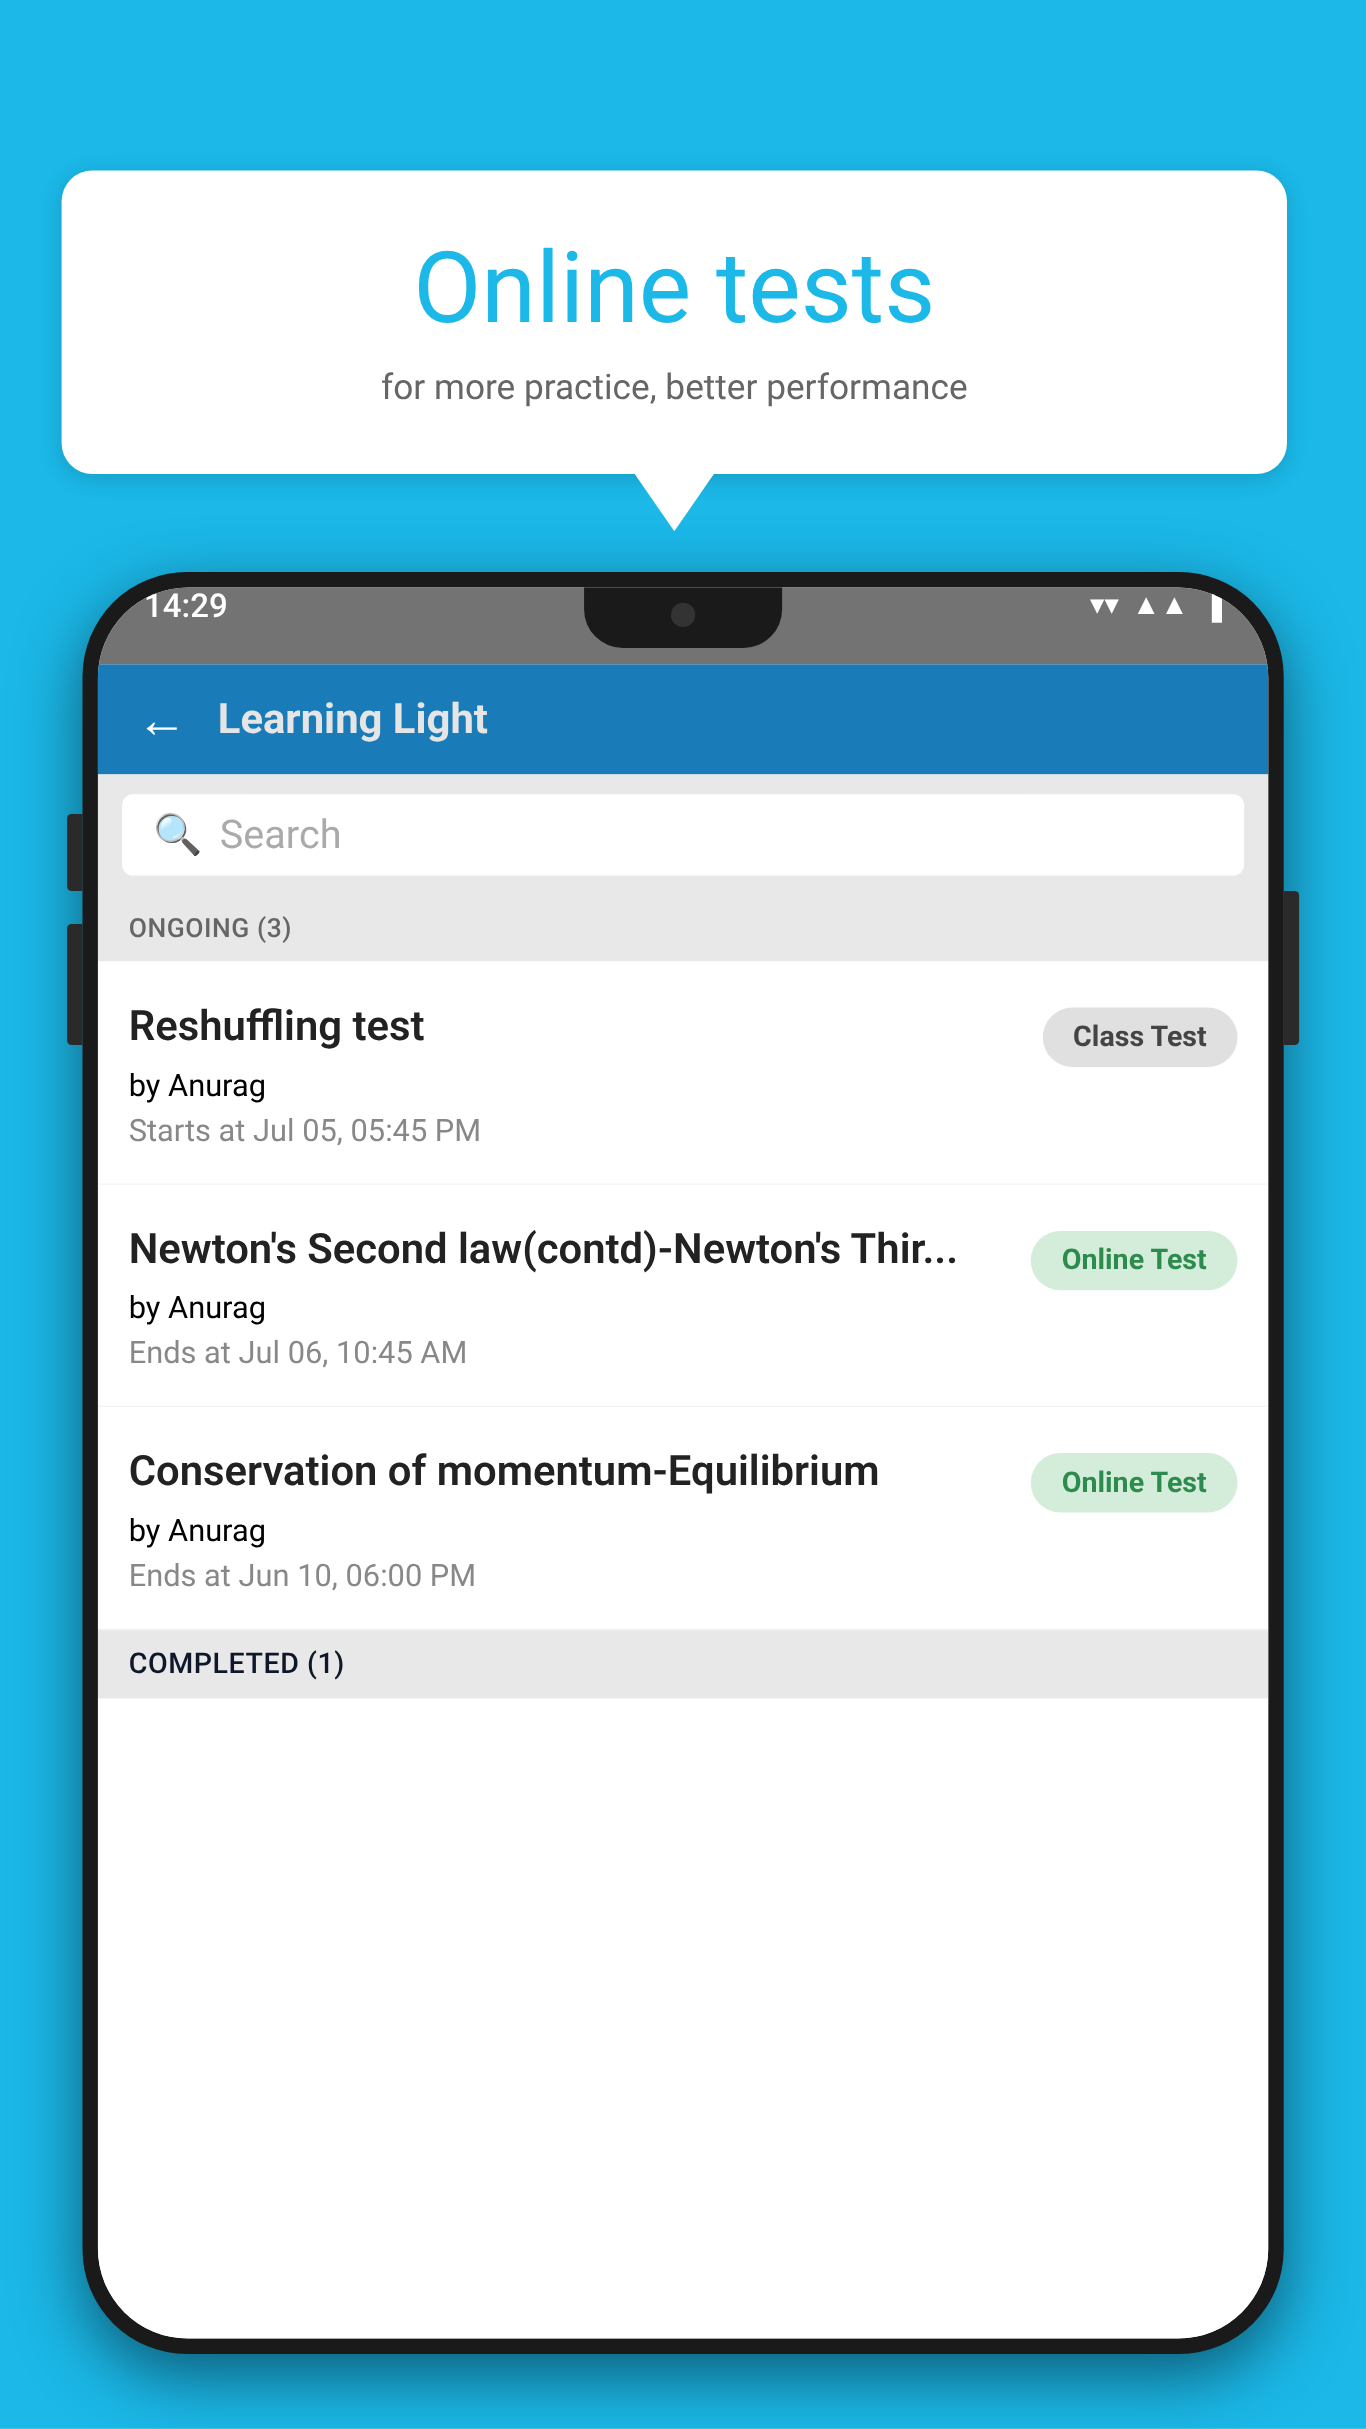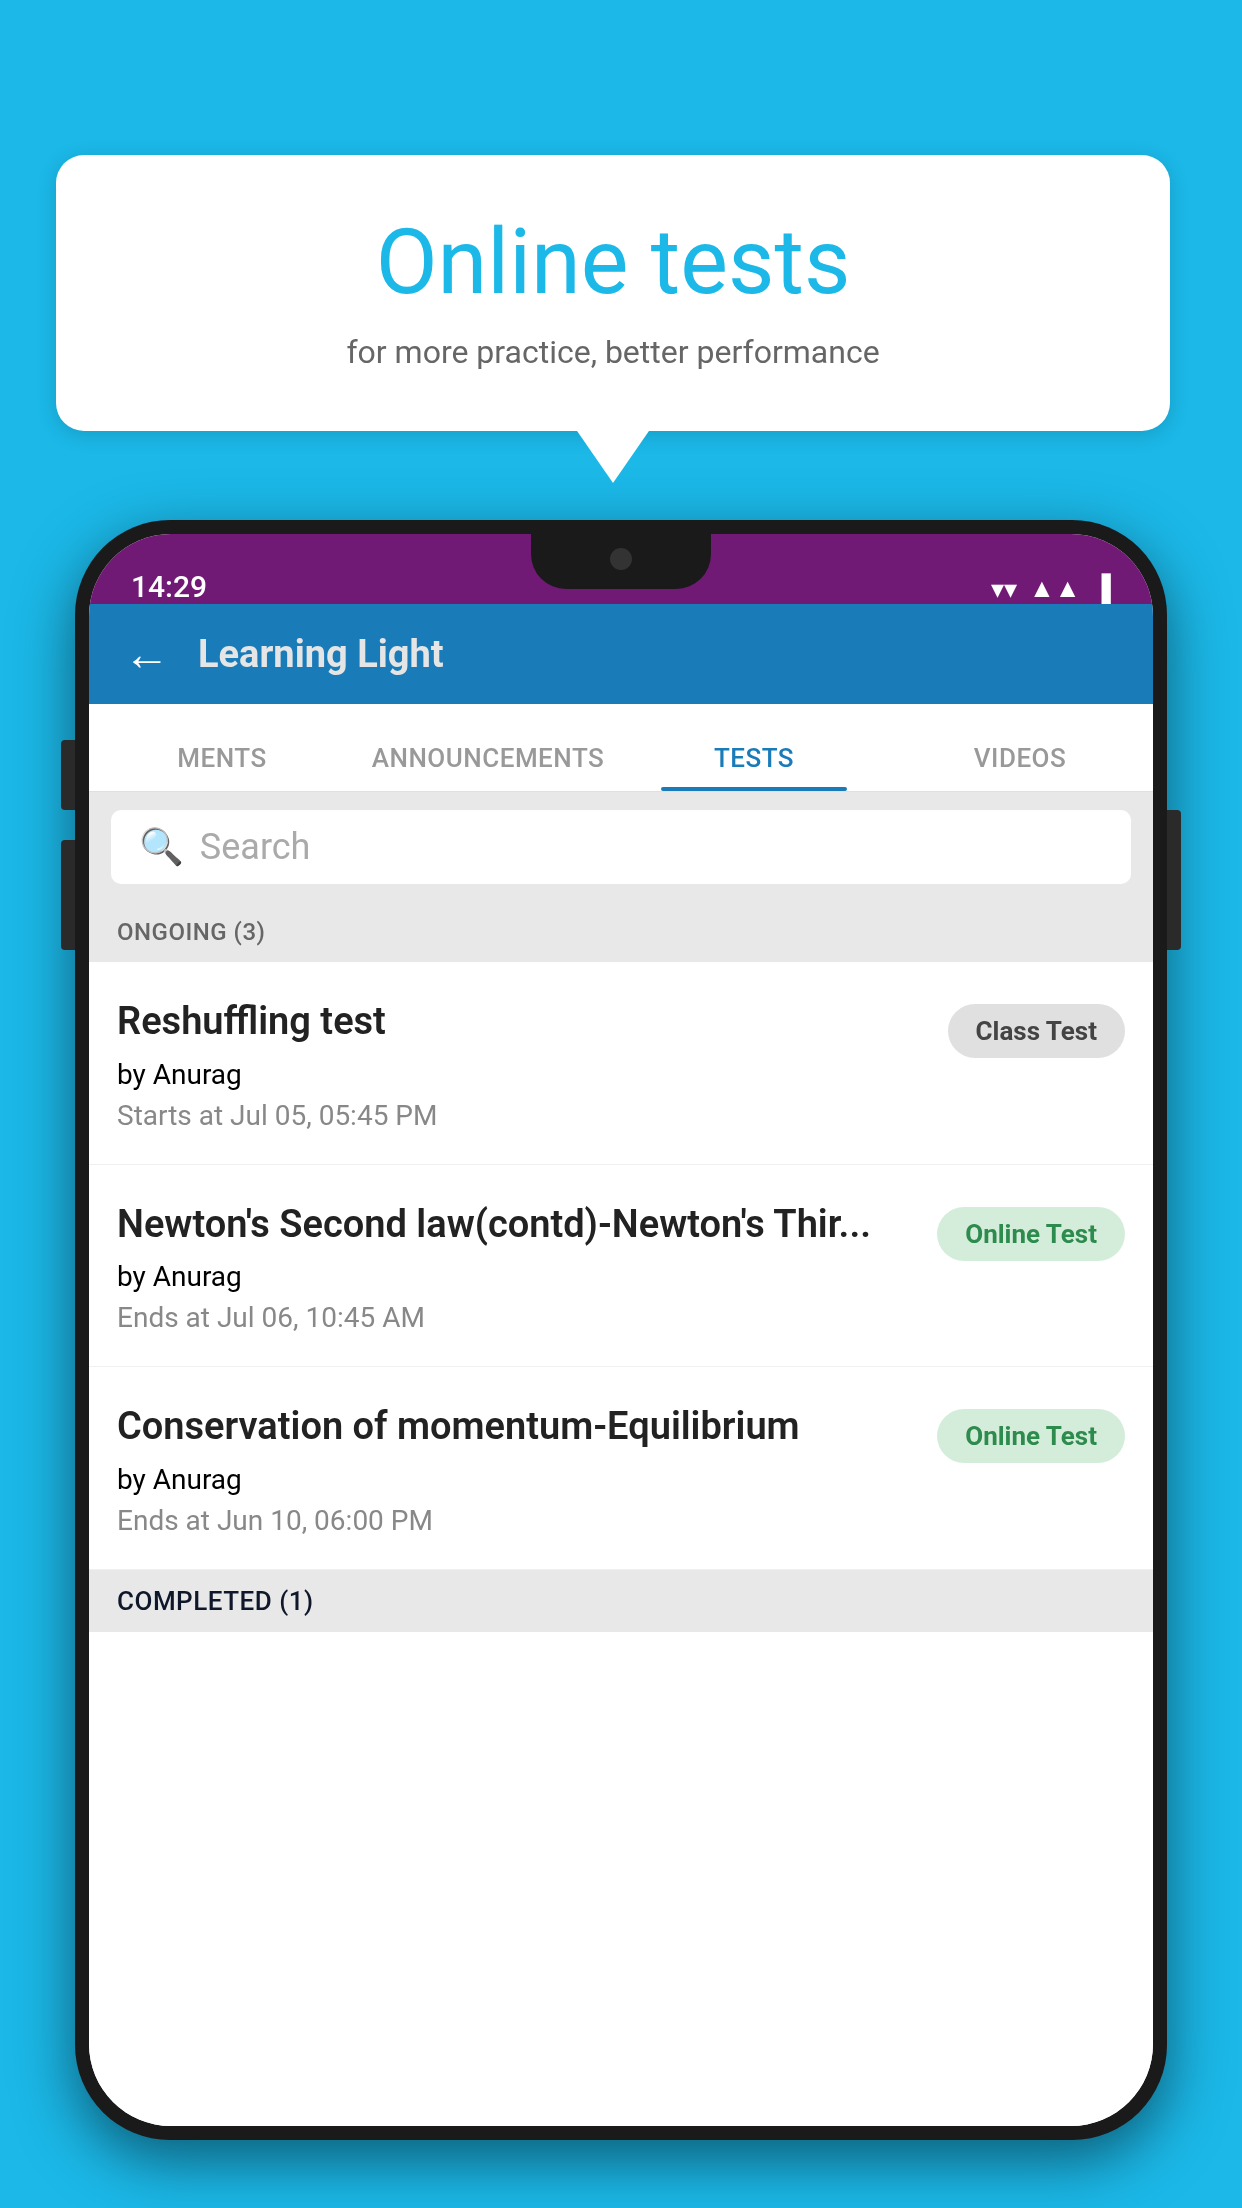--- a/index.html
+++ b/index.html
@@ -125,24 +125,24 @@
       height: 100%;
       background: #f0f0f0;
       border-radius: 82px;
       overflow: hidden;
       display: flex;
       flex-direction: column;
     }
 
     
     .status-bar {
-      background: #701a75;
+      background: #737373;
       height: 70px;
       display: flex;
-      align-items: flex-end;
+      align-items: flex-start;
       justify-content: space-between;
       padding: 0 42px;
       flex-shrink: 0;
     }
     .status-time {
       color: white;
       font-size: 30px;
       font-weight: 500;
     }
     .status-icons {
@@ -336,26 +336,20 @@
           <span class="signal-icon">▲▲</span>
           <span class="battery-icon">▐</span>
         </div>
       </div>
 
       <div class="app-header">
         <span class="back-arrow">←</span>
         <span class="header-title">Learning Light</span>
       </div>
 
-      <div class="tabs-bar">
-        <div class="tab-item">MENTS</div>
-        <div class="tab-item">ANNOUNCEMENTS</div>
-        <div class="tab-item active">TESTS</div>
-        <div class="tab-item">VIDEOS</div>
-      </div>
 
       <div class="search-container">
         <div class="search-box">
           <span class="search-icon-el">🔍</span>
           <span class="search-placeholder">Search</span>
         </div>
       </div>
 
       <div class="section-header">ONGOING (3)</div>
 

